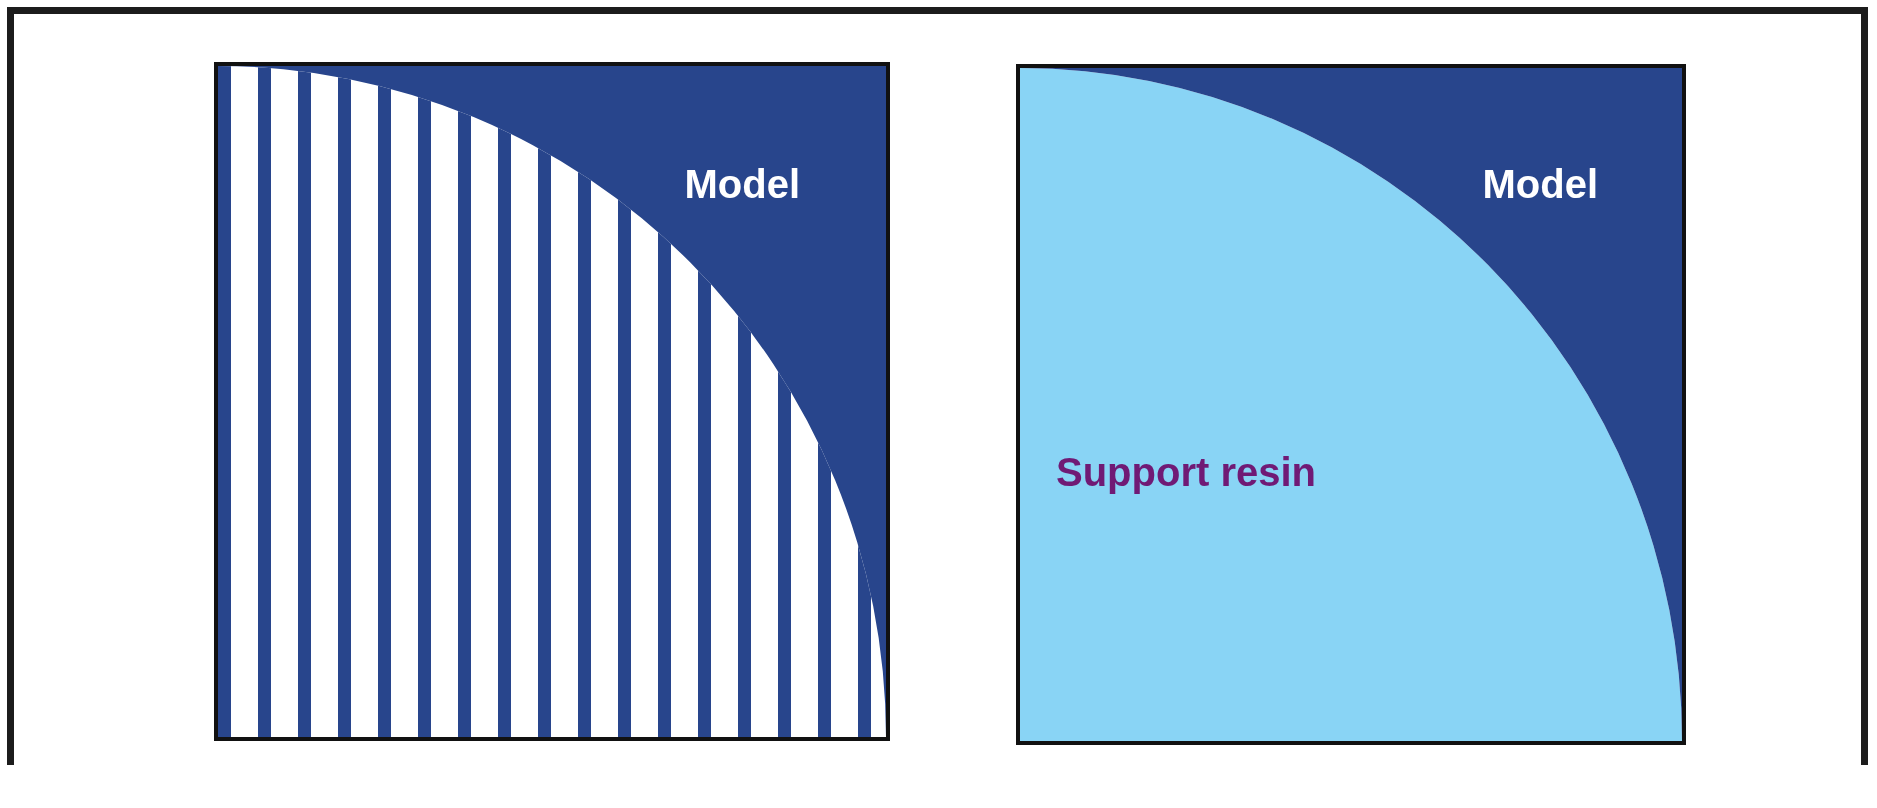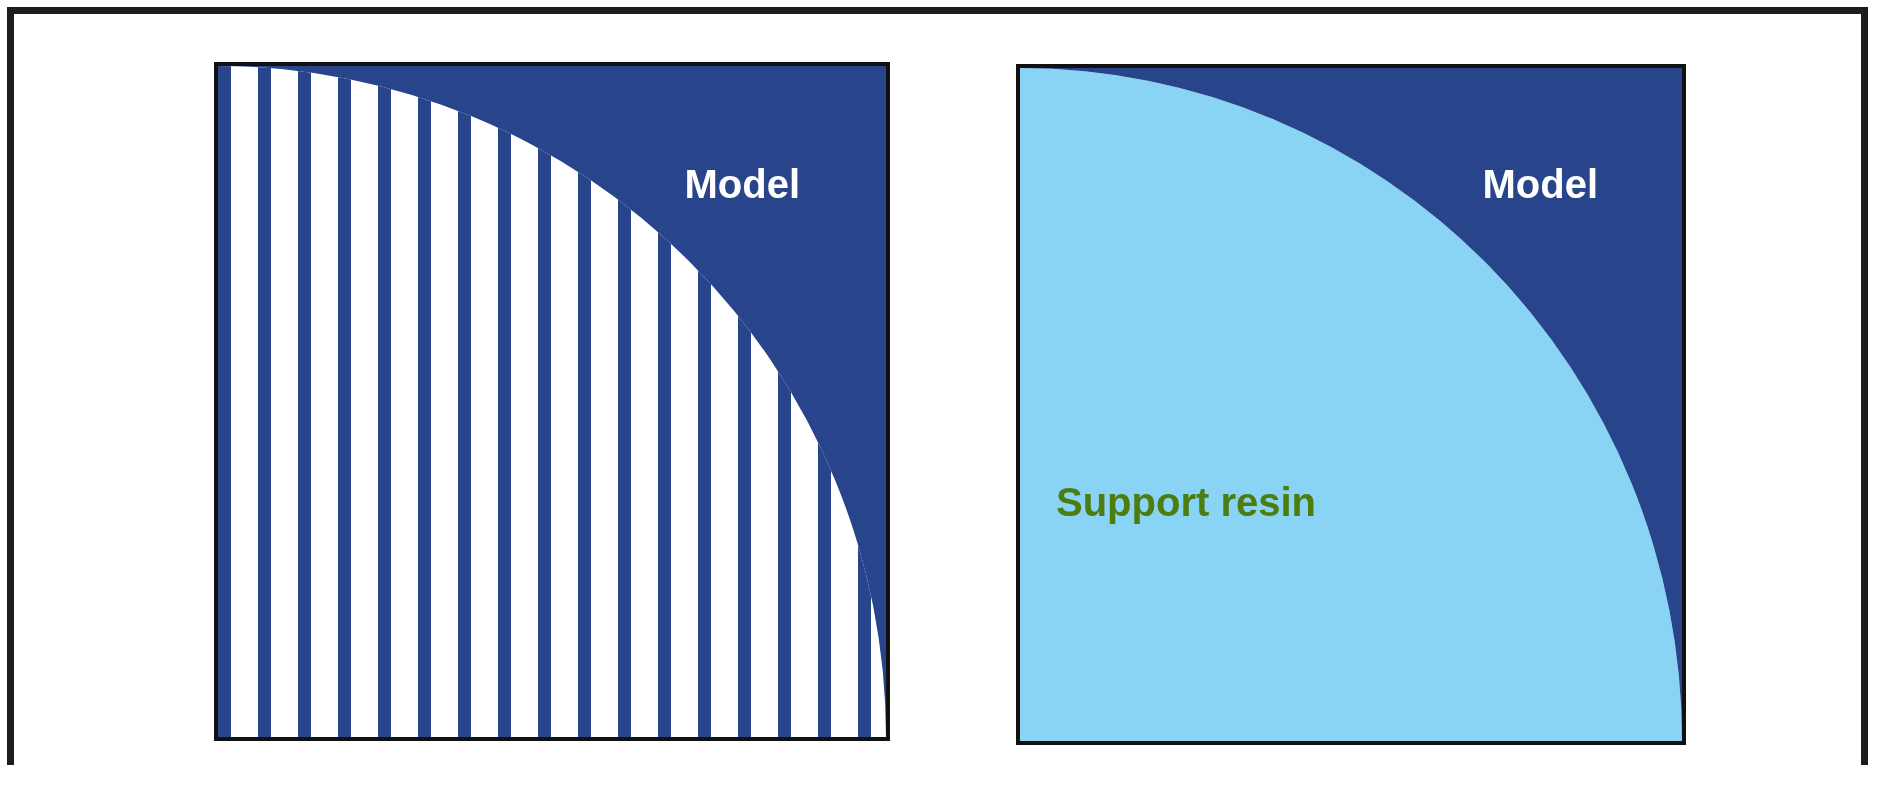--- a/index.html
+++ b/index.html
@@ -148,17 +148,17 @@
 
       <svg class="panel-canvas" viewBox="0 0 662 673" preserveAspectRatio="none">
 
         <path d="M 0 0 L 0 673 L 662 673 A 662 673 0 0 0 0 0 Z" fill="#89D4F5"></path>
 
         <path d="M 0 0 A 662 673 0 0 1 662 673 L 662 0 Z" fill="#28458C"></path>
       </svg>
 
       <span class="label label-model" id="label-model-right" style="color: rgb(255, 255, 255);">Model</span>
 
-      <span class="label label-support" id="label-support-resin" style="color: #4d7c0f; margin-top: 30px;">Support resin</span>
+      <span class="label label-support" id="label-support-resin" style="color: #701a75;">Support resin</span>
     </div>
 
   </div>
 </div>
 
 </body></html>

